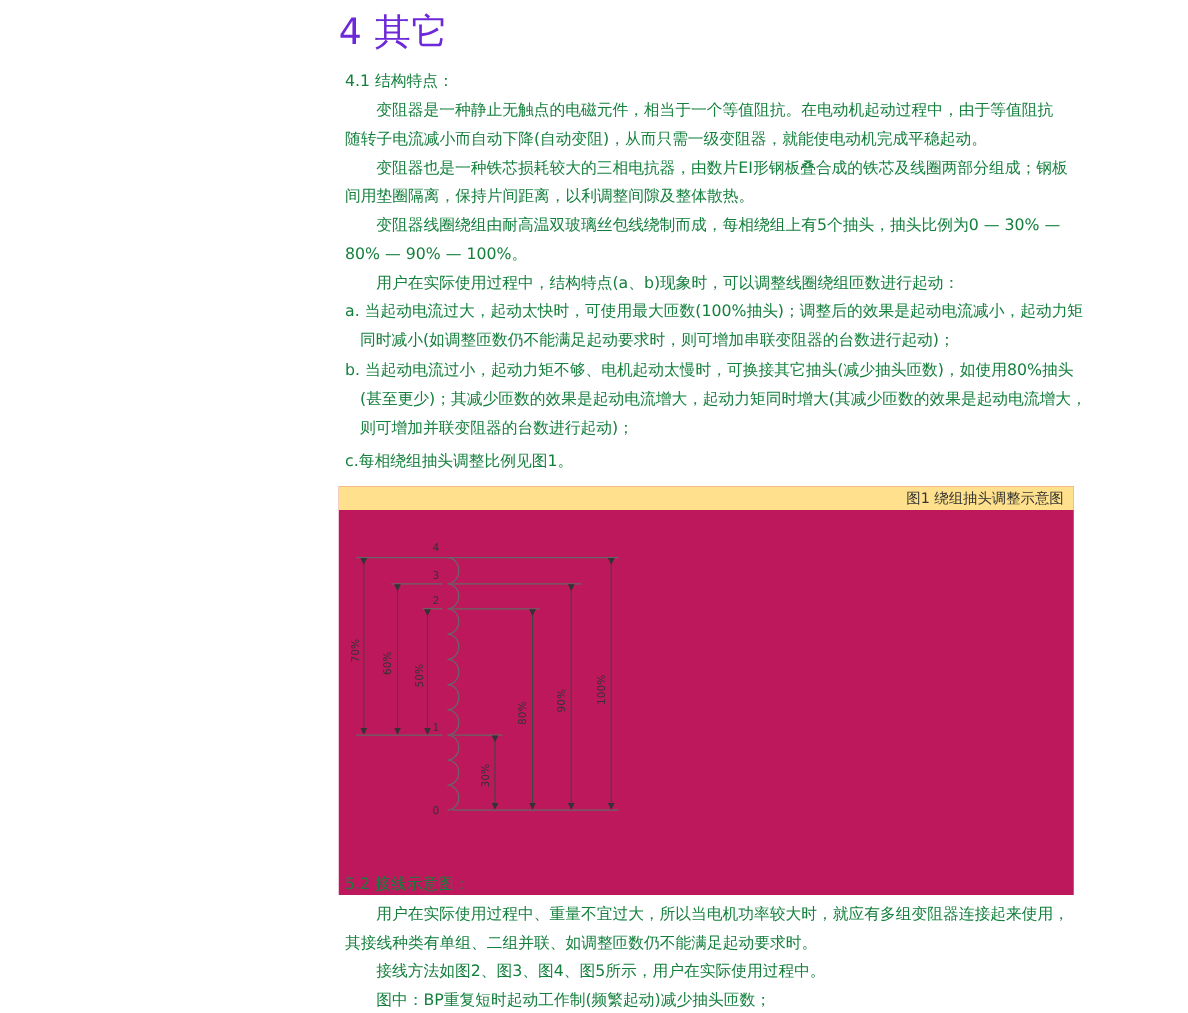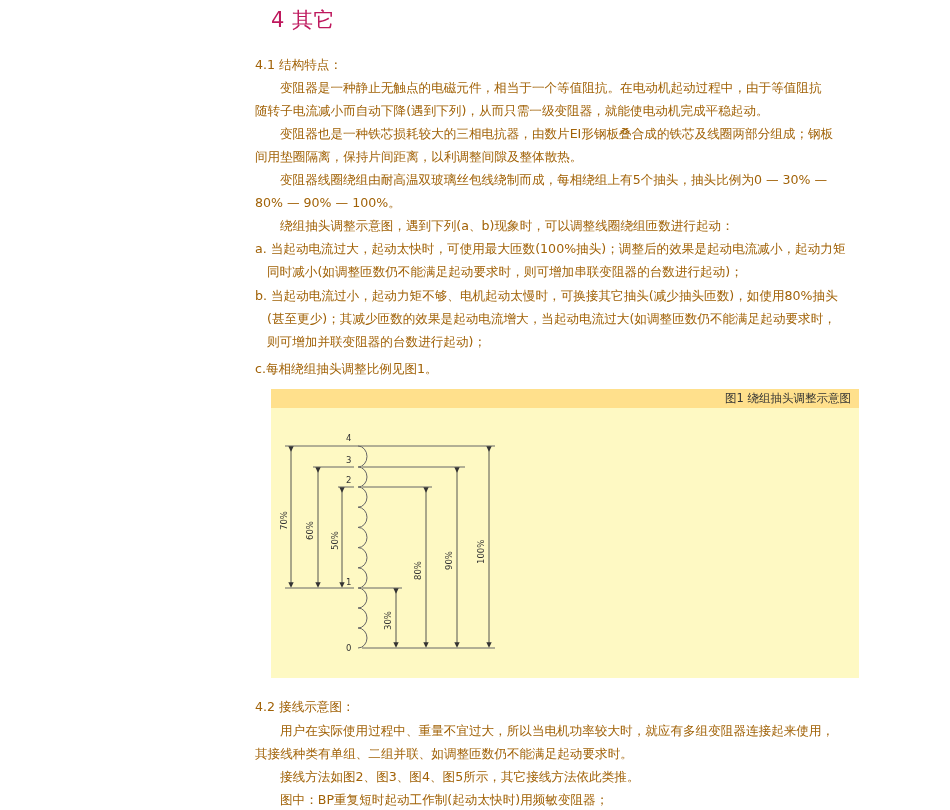--- a/index.html
+++ b/index.html
@@ -3,61 +3,61 @@
 <meta charset="utf-8">
 <style>
   html, body { margin: 0; padding: 0; background: #ffffff; }
   body {
     width: 950px; height: 810px; position: relative; overflow: hidden;
     font-family: "DejaVu Sans", "Liberation Sans", sans-serif;
     color: #222222;
   }
   .h1 {
     position: absolute; left: 271px; top: 6px;
-    font-size: 21px; color: #be185d; letter-spacing: 0.5px;
+    font-size: 29px; color: #6d28d9; letter-spacing: 0.5px;
   }
   .p {
-    position: absolute; left: 255px; width: 595px;
-    font-size: 12.6px; line-height: 23px; color: #a16207;
+    position: absolute; left: 276px; width: 595px;
+    font-size: 12.6px; line-height: 23px; color: #15803d;
     white-space: nowrap;
   }
   .indent { padding-left: 25px; }
   .hang { padding-left: 12px; }
   .fig-box {
-    position: absolute; left: 271px; top: 389px; width: 588px; height: 289px;
-    background: #fef9c3;
+    position: absolute; left: 271px; top: 389px; width: 588px; height: 327px;
+    background: #be185d;
   }
   .fig-header {
     position: absolute; left: 0; top: 0; width: 588px; height: 19px;
     background: #ffe08c;
   }
   .fig-title {
     position: absolute; right: 8px; top: 2px;
     font-size: 11.5px; color: #333; white-space: nowrap;
   }
   svg.diagram { position: absolute; left: 0; top: 0; }
   svg text { font-family: "DejaVu Sans", "Liberation Sans", sans-serif; font-size: 8.5px; fill: #333; }
 </style>
 </head>
 <body>
 
 <div class="h1">4 其它</div>
 
 <div class="p" style="top:53px">4.1 结构特点：</div>
 <div class="p indent" style="top:76px">变阻器是一种静止无触点的电磁元件，相当于一个等值阻抗。在电动机起动过程中，由于等值阻抗</div>
-<div class="p" style="top:99px">随转子电流减小而自动下降(遇到下列)，从而只需一级变阻器，就能使电动机完成平稳起动。</div>
+<div class="p" style="top:99px">随转子电流减小而自动下降(自动变阻)，从而只需一级变阻器，就能使电动机完成平稳起动。</div>
 <div class="p indent" style="top:122px">变阻器也是一种铁芯损耗较大的三相电抗器，由数片EI形钢板叠合成的铁芯及线圈两部分组成；钢板</div>
 <div class="p" style="top:145px">间用垫圈隔离，保持片间距离，以利调整间隙及整体散热。</div>
 <div class="p indent" style="top:168px">变阻器线圈绕组由耐高温双玻璃丝包线绕制而成，每相绕组上有5个抽头，抽头比例为0 — 30% —</div>
 <div class="p" style="top:191px">80% — 90% — 100%。</div>
-<div class="p indent" style="top:214px">绕组抽头调整示意图，遇到下列(a、b)现象时，可以调整线圈绕组匝数进行起动：</div>
+<div class="p indent" style="top:214px">用户在实际使用过程中，结构特点(a、b)现象时，可以调整线圈绕组匝数进行起动：</div>
 <div class="p" style="top:237px">a. 当起动电流过大，起动太快时，可使用最大匝数(100%抽头)；调整后的效果是起动电流减小，起动力矩</div>
 <div class="p hang" style="top:260px">同时减小(如调整匝数仍不能满足起动要求时，则可增加串联变阻器的台数进行起动)；</div>
 <div class="p" style="top:284px">b. 当起动电流过小，起动力矩不够、电机起动太慢时，可换接其它抽头(减少抽头匝数)，如使用80%抽头</div>
-<div class="p hang" style="top:307px">(甚至更少)；其减少匝数的效果是起动电流增大，当起动电流过大(如调整匝数仍不能满足起动要求时，</div>
+<div class="p hang" style="top:307px">(甚至更少)；其减少匝数的效果是起动电流增大，起动力矩同时增大(其减少匝数的效果是起动电流增大，</div>
 <div class="p hang" style="top:330px">则可增加并联变阻器的台数进行起动)；</div>
 <div class="p" style="top:357px">c.每相绕组抽头调整比例见图1。</div>
 
 <div class="fig-box">
   <div class="fig-header">
     <span class="fig-title">图1 绕组抽头调整示意图</span>
   </div>
 </div>
 
 <svg class="diagram" width="950" height="810">
@@ -104,17 +104,17 @@
 
   <text transform="translate(287,530) rotate(-90)">70%</text>
   <text transform="translate(313,540) rotate(-90)">60%</text>
   <text transform="translate(338,550) rotate(-90)">50%</text>
   <text transform="translate(391,630) rotate(-90)">30%</text>
   <text transform="translate(421,580) rotate(-90)">80%</text>
   <text transform="translate(452,570) rotate(-90)">90%</text>
   <text transform="translate(484,564) rotate(-90)">100%</text>
 </svg>
 
-<div class="p" style="top:695px">4.2 接线示意图：</div>
+<div class="p" style="top:695px">5.2 接线示意图：</div>
 <div class="p indent" style="top:719px">用户在实际使用过程中、重量不宜过大，所以当电机功率较大时，就应有多组变阻器连接起来使用，</div>
 <div class="p" style="top:742px">其接线种类有单组、二组并联、如调整匝数仍不能满足起动要求时。</div>
-<div class="p indent" style="top:765px">接线方法如图2、图3、图4、图5所示，其它接线方法依此类推。</div>
-<div class="p indent" style="top:788px">图中：BP重复短时起动工作制(起动太快时)用频敏变阻器；</div>
+<div class="p indent" style="top:765px">接线方法如图2、图3、图4、图5所示，用户在实际使用过程中。</div>
+<div class="p indent" style="top:788px">图中：BP重复短时起动工作制(频繁起动)减少抽头匝数；</div>
 
 </body></html>

